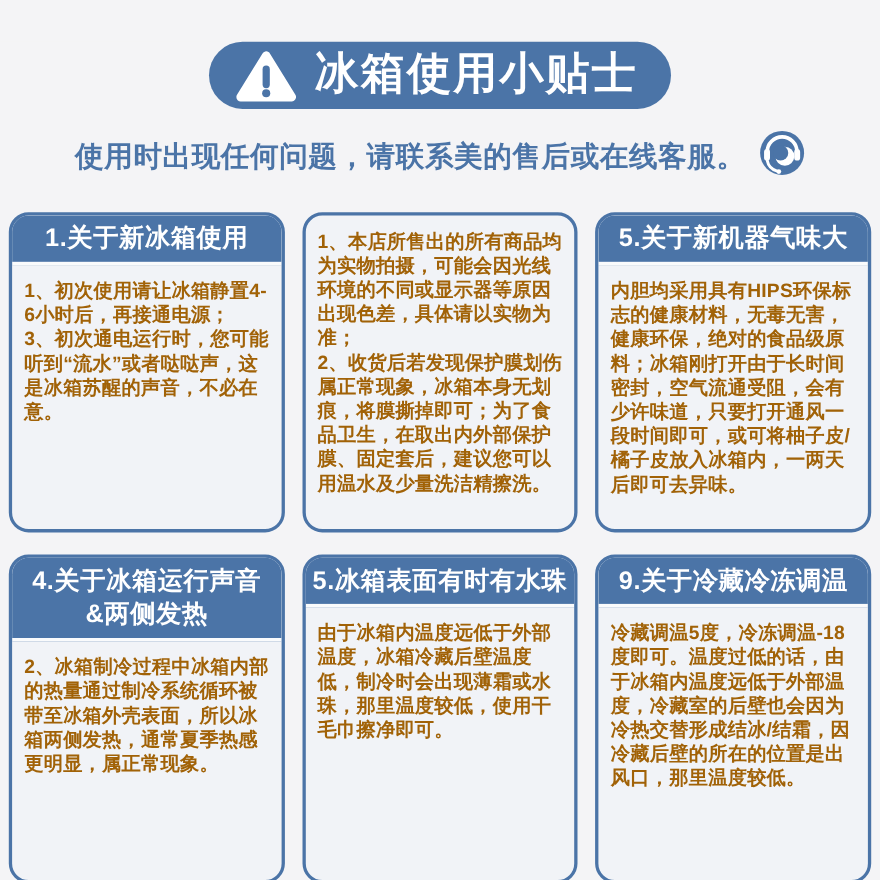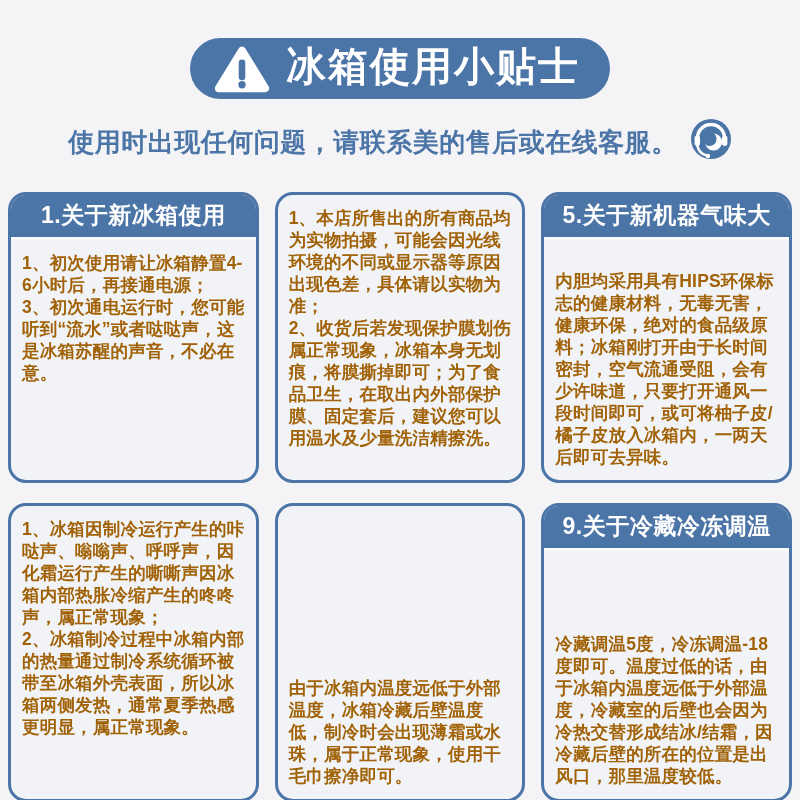--- a/index.html
+++ b/index.html
@@ -92,21 +92,21 @@
     padding: 12px 11px;
     color: #a16207;
     font-size: 17.5px;
     font-weight: bold;
     line-height: 22px;
     letter-spacing: 0.2px;
     display: flex;
     flex-direction: column;
     justify-content: flex-start;
   }
-  .card-body.center { justify-content: flex-end; }
+  .card-body.center { justify-content: flex-start; }
   .card-body p { margin: 0; }
 </style>
 </head>
 <body>
 
 <div class="canvas">
 
   <div class="title-pill">
     <span>
       <svg class="warn-svg" width="56" height="50" viewBox="0 0 64 56">
@@ -158,29 +158,36 @@
       <div class="card-header">
         <span>5.关于新机器气味大</span>
 
       </div>
       <div class="card-body center">
         <p>内胆均采用具有HIPS环保标志的健康材料，无毒无害，健康环保，绝对的食品级原料；冰箱刚打开由于长时间密封，空气流通受阻，会有少许味道，只要打开通风一段时间即可，或可将柚子皮/橘子皮放入冰箱内，一两天后即可去异味。</p>
       </div>
     </div>
 
     <div class="card">
+      <div class="card-header">
+        <span>4.关于冰箱运行声音</span>
+        <span>&amp;两侧发热</span>
+      </div>
       <div class="card-body">
-        <p>1、冰箱因制冷运行产生的咔哒声、嗡嗡声、呼呼声，因化霜运行产生的嘶嘶声因冰箱内部热胀冷缩产生的咚咚声，属正常现象；</p>
         <p>2、冰箱制冷过程中冰箱内部的热量通过制冷系统循环被带至冰箱外壳表面，所以冰箱两侧发热，通常夏季热感更明显，属正常现象。</p>
       </div>
     </div>
 
     <div class="card">
+      <div class="card-header">
+        <span>5.冰箱表面有时有水珠</span>
+
+      </div>
       <div class="card-body center">
-        <p>由于冰箱内温度远低于外部温度，冰箱冷藏后壁温度低，制冷时会出现薄霜或水珠，属于正常现象，使用干毛巾擦净即可。</p>
+        <p>由于冰箱内温度远低于外部温度，冰箱冷藏后壁温度低，制冷时会出现薄霜或水珠，那里温度较低，使用干毛巾擦净即可。</p>
       </div>
     </div>
 
     <div class="card">
       <div class="card-header">
         <span>9.关于冷藏冷冻调温</span>
 
       </div>
       <div class="card-body center">
         <p>冷藏调温5度，冷冻调温-18度即可。温度过低的话，由于冰箱内温度远低于外部温度，冷藏室的后壁也会因为冷热交替形成结冰/结霜，因冷藏后壁的所在的位置是出风口，那里温度较低。</p>

